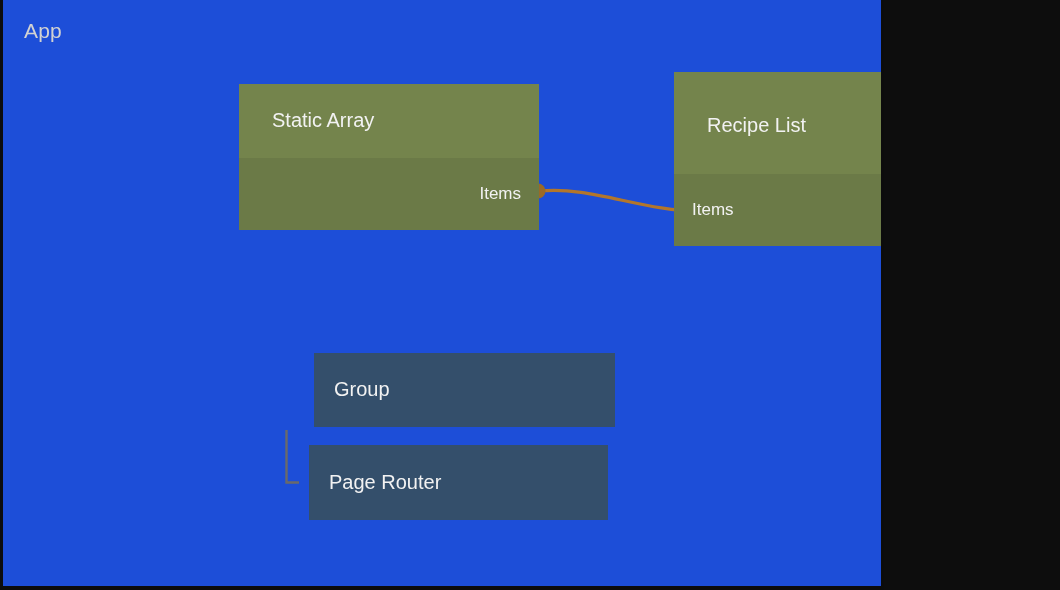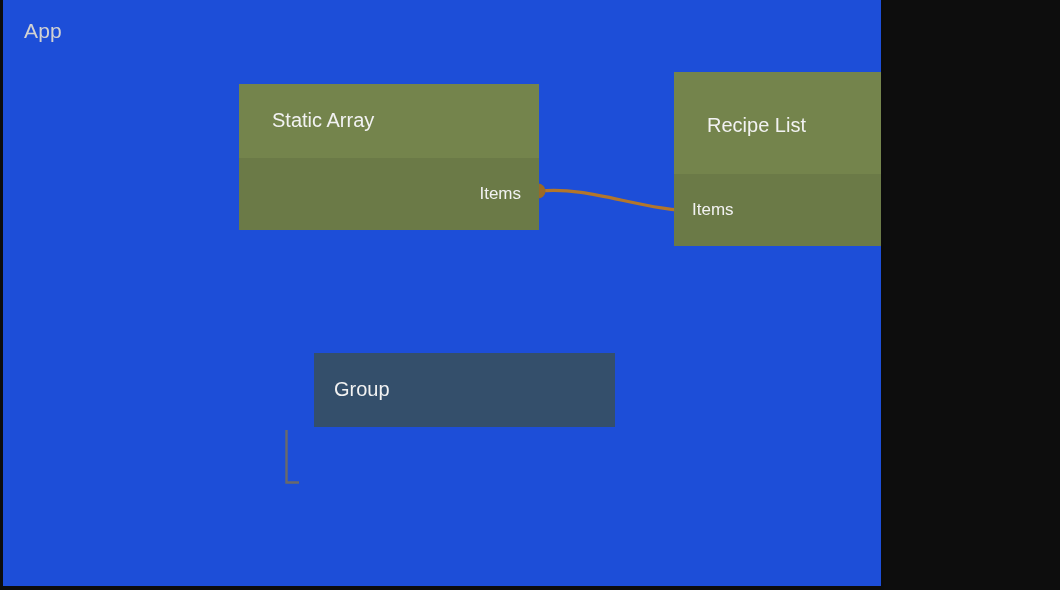--- a/index.html
+++ b/index.html
@@ -144,14 +144,17 @@
     </div>
     <div class="node-body">
       <span class="port-label">Items</span>
     </div>
   </div>
 
   <div class="node blue" id="node-group">
     <div class="node-title">Group</div>
   </div>
 
+  <div class="node blue" id="node-page-router">
+    <div class="node-title">Page Router</div>
+  </div>
 
 </div>
 
 </body></html>

